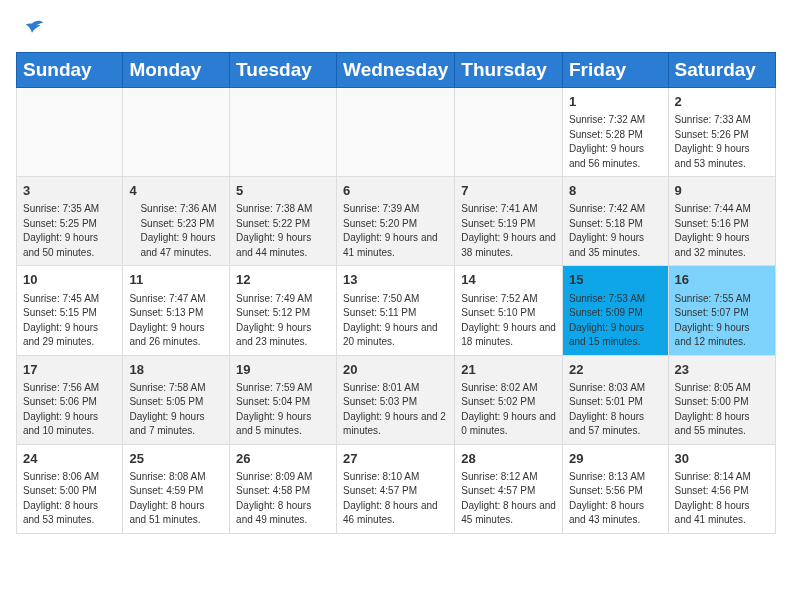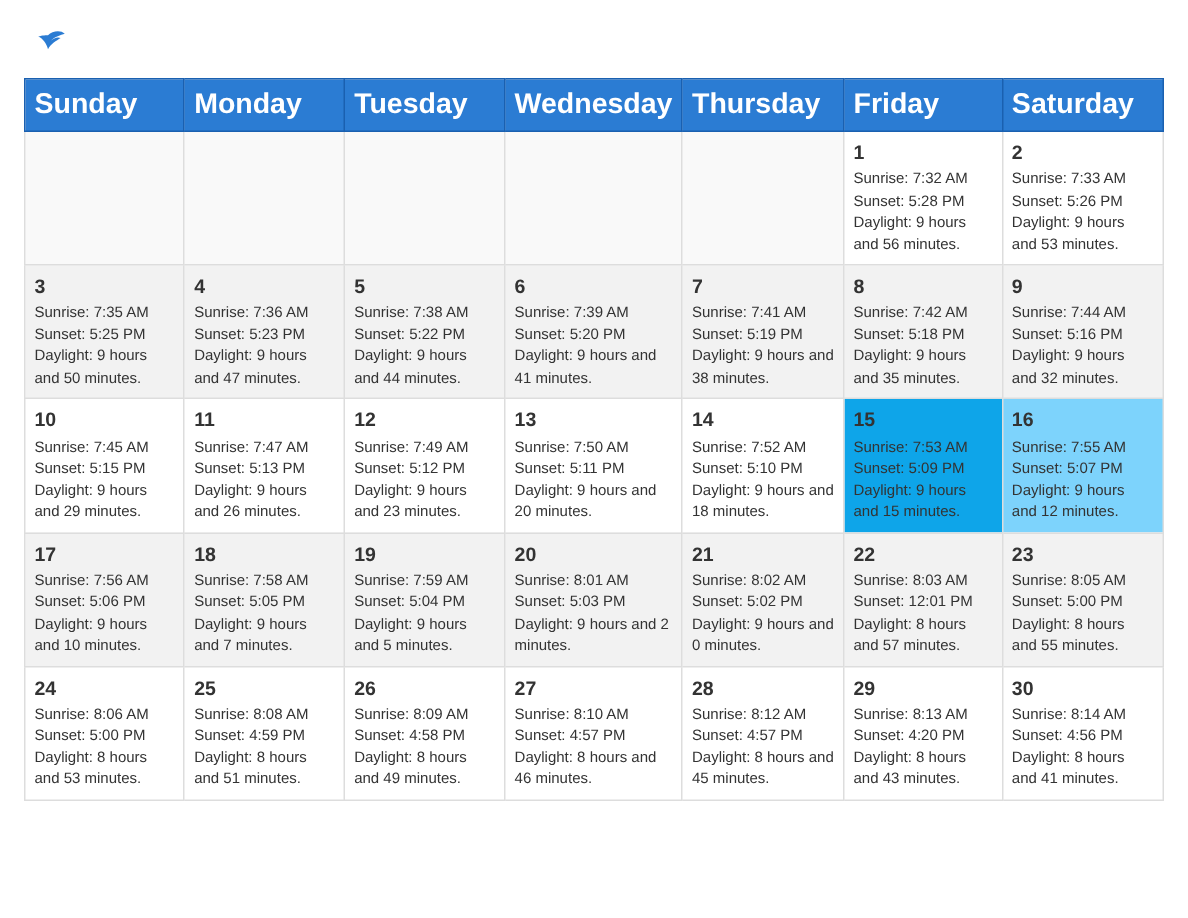--- a/index.html
+++ b/index.html
@@ -148,21 +148,21 @@
       </tr>
       <tr>
         <td style="background: rgb(242, 242, 242);">
           <span class="day-num">3</span>
           <div class="day-info" style="white-space: pre-line;">Sunrise: 7:35 AM
 Sunset: 5:25 PM
 Daylight: 9 hours and 50 minutes.</div>
         </td>
         <td style="background: rgb(242, 242, 242);">
           <span class="day-num">4</span>
-          <div class="day-info" style="white-space: pre-line;">Sunrise: 7:36 AM
+          <div class="day-info" style="white-space: pre-line; margin-left: 11px;">Sunrise: 7:36 AM
 Sunset: 5:23 PM
 Daylight: 9 hours and 47 minutes.</div>
         </td>
         <td style="background: rgb(242, 242, 242);">
           <span class="day-num">5</span>
           <div class="day-info" style="white-space: pre-line;">Sunrise: 7:38 AM
 Sunset: 5:22 PM
 Daylight: 9 hours and 44 minutes.</div>
         </td>
         <td style="background: rgb(242, 242, 242);">
@@ -261,21 +261,21 @@
         </td>
         <td style="background: rgb(242, 242, 242);">
           <span class="day-num">21</span>
           <div class="day-info" style="white-space: pre-line;">Sunrise: 8:02 AM
 Sunset: 5:02 PM
 Daylight: 9 hours and 0 minutes.</div>
         </td>
         <td style="background: rgb(242, 242, 242);">
           <span class="day-num">22</span>
           <div class="day-info" style="white-space: pre-line;">Sunrise: 8:03 AM
-Sunset: 12:01 PM
+Sunset: 5:01 PM
 Daylight: 8 hours and 57 minutes.</div>
         </td>
         <td style="background: rgb(242, 242, 242);">
           <span class="day-num">23</span>
           <div class="day-info" style="white-space: pre-line;">Sunrise: 8:05 AM
 Sunset: 5:00 PM
 Daylight: 8 hours and 55 minutes.</div>
         </td>
       </tr>
       <tr>
@@ -305,21 +305,21 @@
         </td>
         <td style="background: rgb(255, 255, 255);">
           <span class="day-num">28</span>
           <div class="day-info" style="white-space: pre-line;">Sunrise: 8:12 AM
 Sunset: 4:57 PM
 Daylight: 8 hours and 45 minutes.</div>
         </td>
         <td style="background: rgb(255, 255, 255);">
           <span class="day-num">29</span>
           <div class="day-info" style="white-space: pre-line;">Sunrise: 8:13 AM
-Sunset: 4:20 PM
+Sunset: 5:56 PM
 Daylight: 8 hours and 43 minutes.</div>
         </td>
         <td style="background: rgb(255, 255, 255);">
           <span class="day-num">30</span>
           <div class="day-info" style="white-space: pre-line;">Sunrise: 8:14 AM
 Sunset: 4:56 PM
 Daylight: 8 hours and 41 minutes.</div>
         </td>
       </tr>
     </tbody>

